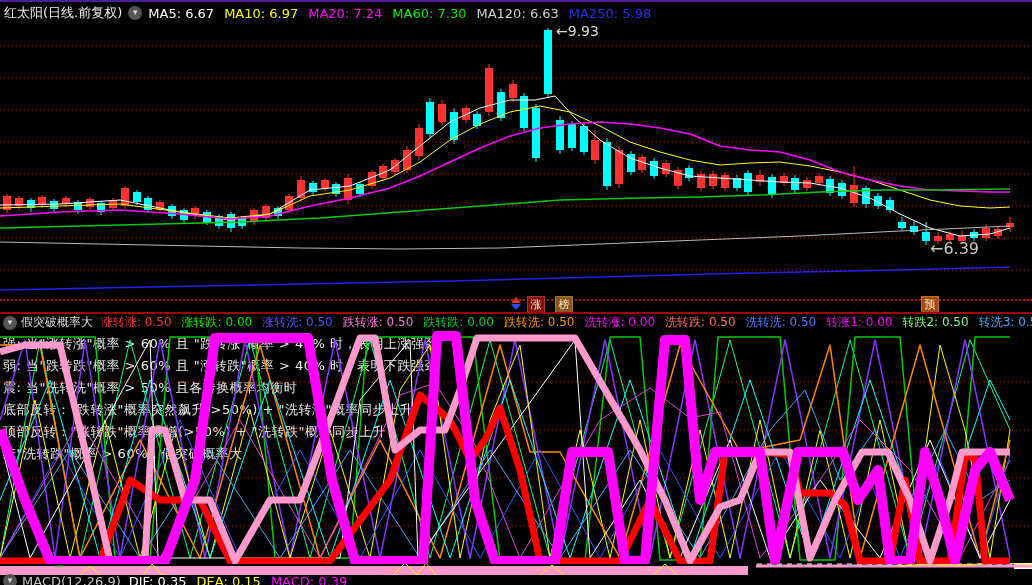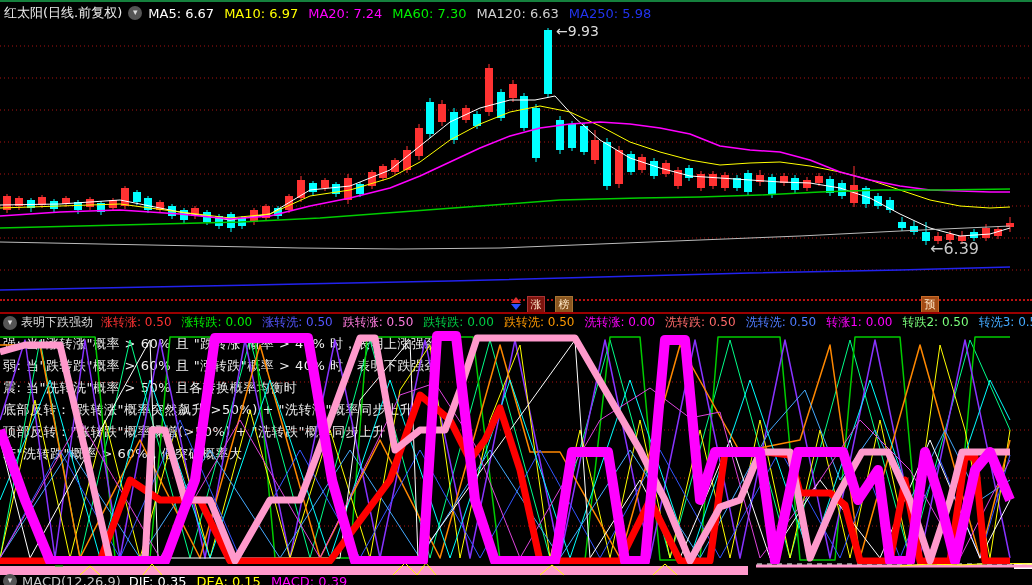--- a/index.html
+++ b/index.html
@@ -1,18 +1,18 @@
 <!DOCTYPE html>
 <html><head>
 <meta charset="utf-8">
 <style>
   html,body{margin:0;padding:0;background:#000;}
   #app{position:relative;width:1032px;height:585px;background:#000;overflow:hidden;
        font-family:"DejaVu Sans","Liberation Sans",sans-serif;}
-  #topbar{position:absolute;left:0;top:0;width:1032px;height:22px;border-top:2px solid #15803d;
+  #topbar{position:absolute;left:0;top:0;width:1032px;height:22px;border-top:2px solid #4c1d95;
           display:flex;align-items:center;white-space:nowrap;overflow:hidden;font-size:13px;color:#e8e8e8;}
   #topbar .title{margin-left:4px;color:#efefef;}
   .circle-icon{display:inline-block;width:14px;height:14px;border-radius:50%;background:#555;color:#ddd;
                font-size:9px;line-height:13px;text-align:center;margin:0 6px;flex:0 0 auto;}
   .kv{margin-right:10px;text-align:center;}
   svg.panel{position:absolute;left:0;display:block;}
   #main-svg{top:22px;}
   #ind-svg{top:330px;z-index:3;}
   #macd-svg{top:563px;z-index:2;}
   #sep-row{position:absolute;left:0;top:296px;width:1032px;height:18px;z-index:4;}
@@ -247,21 +247,21 @@
         <div class="tri-dn"></div>
     </div>
     <div class="badge" id="badge-rise">涨</div>
     <div class="badge" id="badge-board">榜</div>
     <div class="badge" id="badge-forecast">预</div>
     <div id="sep-solid"></div>
   </div>
 
   <div id="ind-header">
     <span class="circle-icon">▾</span>
-    <span style="color:#ddd;margin-right:8px;">表明下跌强劲</span>
+    <span style="color:#ddd;margin-right:8px;">假突破概率大</span>
     <span id="ind-items"><span class="kv" style="color: rgb(255, 50, 50);">涨转涨: 0.50</span><span class="kv" style="color: rgb(0, 238, 0);">涨转跌: 0.00</span><span class="kv" style="color: rgb(85, 85, 255);">涨转洗: 0.50</span><span class="kv" style="color: rgb(255, 123, 222);">跌转涨: 0.50</span><span class="kv" style="color: rgb(0, 204, 68);">跌转跌: 0.00</span><span class="kv" style="color: rgb(255, 153, 0);">跌转洗: 0.50</span><span class="kv" style="color: rgb(255, 0, 255);">洗转涨: 0.00</span><span class="kv" style="color: rgb(255, 106, 106);">洗转跌: 0.50</span><span class="kv" style="color: rgb(79, 123, 255);">洗转洗: 0.50</span><span class="kv" style="color: rgb(255, 0, 255);">转涨1: 0.00</span><span class="kv" style="color: rgb(123, 255, 123);">转跌2: 0.50</span><span class="kv" style="color: rgb(68, 170, 255);">转洗3: 0.50</span></span>
   </div>
 
   <div id="notes">
       <div>强: 当"涨转涨"概率 &gt; 60% 且 "跌转涨"概率 &gt; 40% 时，表明上涨强劲</div>
       <div>弱: 当"跌转跌"概率 &gt; 60% 且 "涨转跌"概率 &gt; 40% 时，表明下跌强劲</div>
       <div>震: 当"洗转洗"概率 &gt; 50% 且各转换概率均衡时</div>
       <div>底部反转："跌转涨"概率突然飙升(&gt;50%) + "洗转涨"概率同步上升</div>
       <div>顶部反转："涨转跌"概率骤增(&gt;50%) + "洗转跌"概率同步上升</div>
       <div>若"洗转跌"概率 &gt; 60%，假突破概率大</div>

